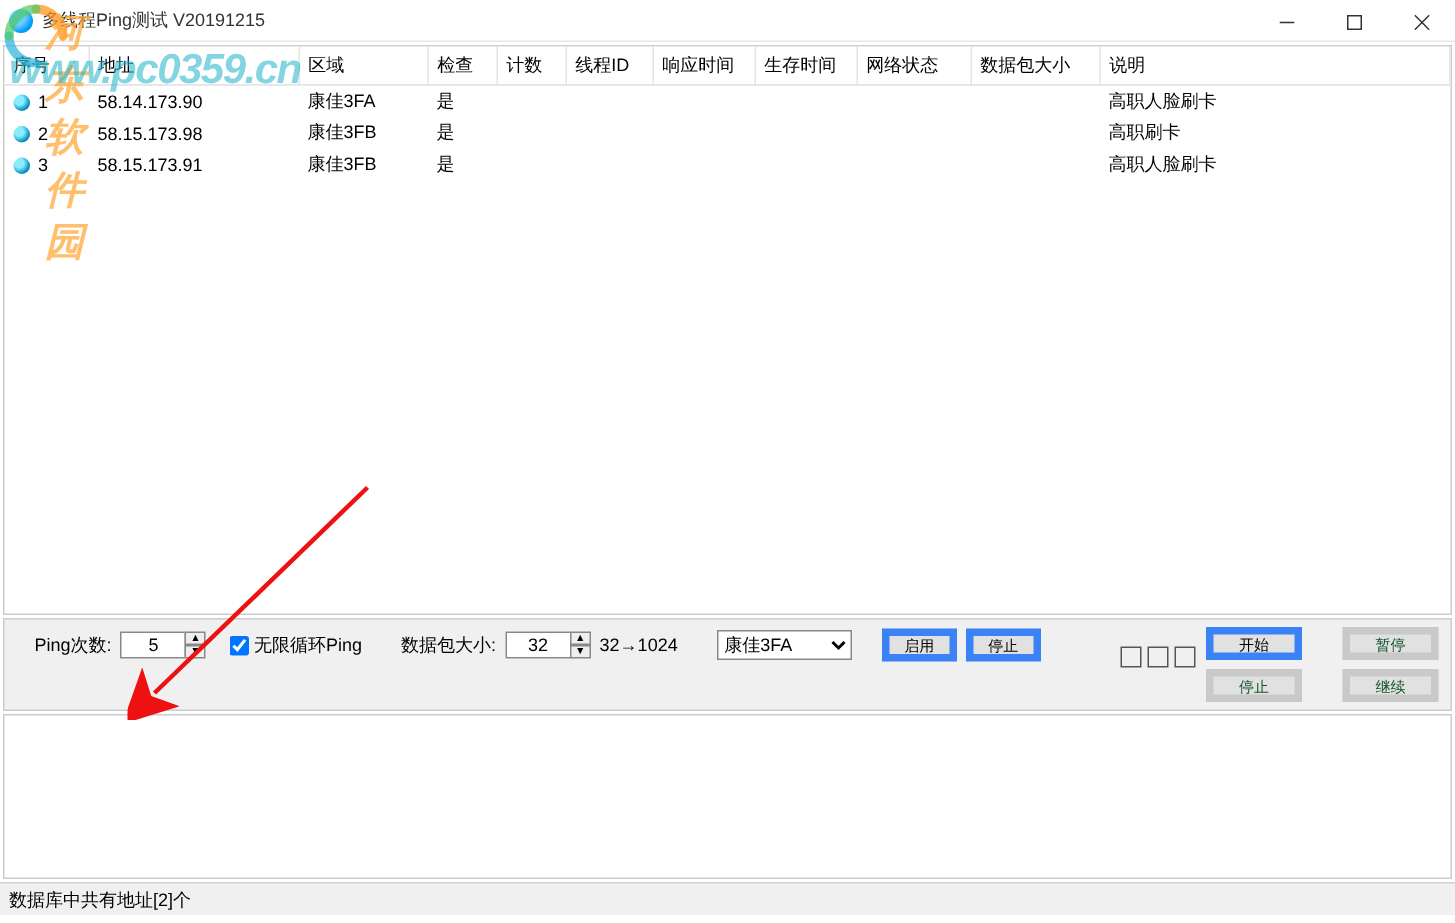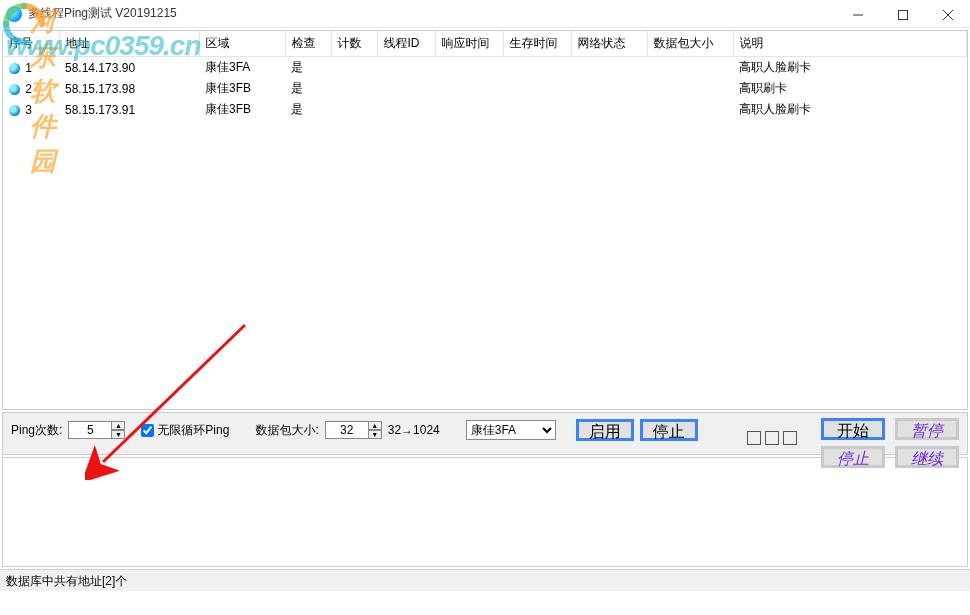--- a/index.html
+++ b/index.html
@@ -58,22 +58,22 @@
 td { padding: 2px 6px; height: 17px; white-space: nowrap; overflow: hidden; }
 .row-icon {
   display: inline-block; width: 11px; height: 11px;
   background: radial-gradient(circle at 35% 35%, #8ef 30%, #08b 70%);
   border-radius: 50%; vertical-align: middle; margin-right: 2px;
 }
 .ctrl-panel {
   margin: 2px;
   border: 1px solid #ccc;
   background: #f0f0f0;
-  padding: 6px 8px;
-  height: 43px;
+  padding: 6px 20px;
+  height: 62px;
   display: flex;
   flex-direction: column;
   gap: 8px;
   position: relative;
 }
 .ctrl-row { display: flex; align-items: center; gap: 6px; }
 .ctrl-row label { white-space: nowrap; }
 input[type=text].num {
   width: 44px; height: 18px; text-align: center;
   border: 1px solid #888; background: #fff; font-family: inherit; font-size: 12px;
@@ -83,30 +83,30 @@
 .spin-btns span {
   width: 14px; height: 9px; border: 1px solid #888; background: #eee;
   font-size: 7px; line-height: 7px; text-align: center; cursor: pointer;
 }
 input[type=checkbox] { vertical-align: middle; }
 .chk { display: inline-flex; align-items: center; gap: 3px; }
 .chk.disabled { color: #9a9a9a; }
 select { height: 20px; width: 90px; border: 1px solid #888; background: #fff; font-family: inherit; font-size: 12px;}
 button.win {
   height: 22px; min-width: 50px; padding: 0 10px;
-  background: #e1e1e1; border: 3px solid #3b82f6; font-family: inherit; font-size: 16px;
+  background: #e1e1e1; border: 5px solid #3b82f6; font-family: inherit; font-size: 10px;
   cursor: pointer;
 }
-button.win:disabled { color: #6d28d9; background: #e1e1e1; border-color: #c9c9c9; cursor: default; font-style: italic; }
+button.win:disabled { color: #14532d; background: #e1e1e1; border-color: #c9c9c9; cursor: default; }
 button.win.big { min-width: 64px; height: 22px; }
 .ctrl-right-grp {
   position: absolute; right: 8px; top: 5px;
   display: flex; flex-direction: column; gap: 6px;
 }
-.ctrl-right-grp .brow { display: flex; gap: 10px; }
+.ctrl-right-grp .brow { display: flex; gap: 27px; }
 .three-boxes { position: absolute; right: 170px; top: 18px; display: flex; gap: 4px; }
 .three-boxes div { width: 14px; height: 14px; border: 1px solid #555; background: #f0f0f0; }
 .log-panel {
   margin: 2px; border: 1px solid #ccc; background: #fff; height: 110px;
 }
 .statusbar {
   height: 22px; padding: 3px 6px; background: #f0f0f0;
   border-top: 1px solid #d0d0d0;
 }
 

